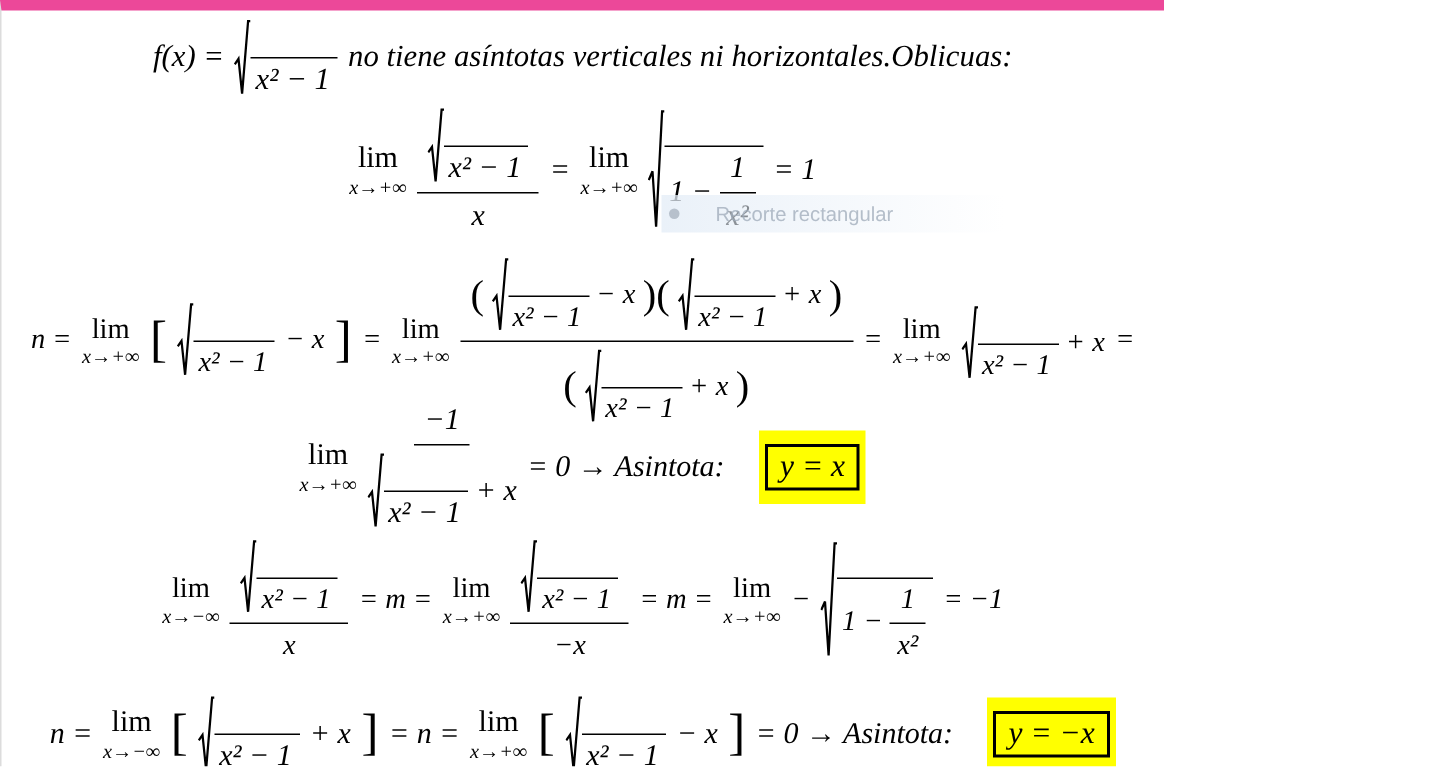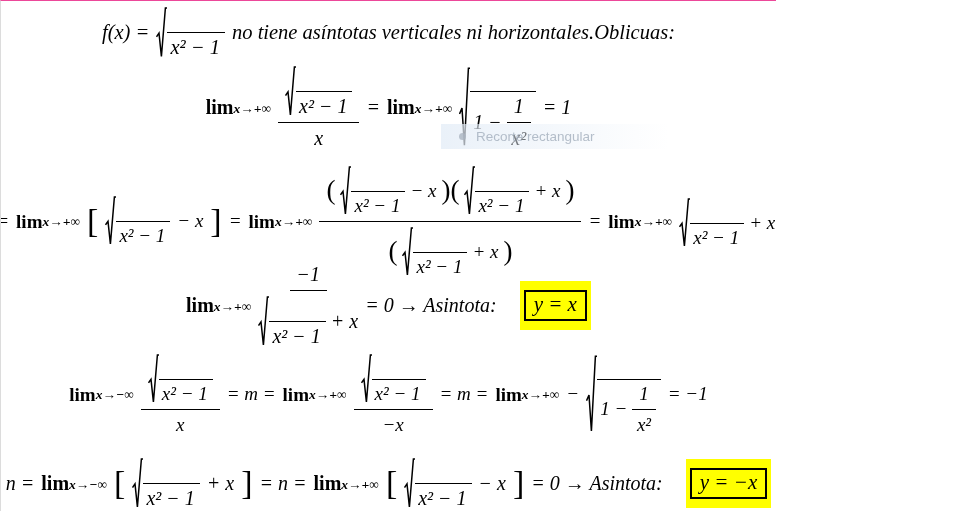--- a/index.html
+++ b/index.html
@@ -1,18 +1,18 @@
 <!DOCTYPE html>
 <html style="--hl: #ffff00; --boxb: #000000;"><head>
 <meta charset="utf-8">
 <style>
   html,body{margin:0;padding:0;background:#fff;}
   .page{
     position:relative;width:776px;height:511px;overflow:hidden;background:#fff;
-    border-top:1px solid #ec4899;border-left:1px solid #dcdcdc;box-sizing:border-box;
+    border-top:7px solid #ec4899;border-left:1px solid #dcdcdc;box-sizing:border-box;
     font-family:"Liberation Serif","DejaVu Serif",serif;font-style:italic;color:#000;
     font-size:20px;
   }
   .ml{position:absolute;left:0;right:0;display:flex;justify-content:center;align-items:center;
       white-space:nowrap;column-gap:7px;line-height:1.15;}
   .ml-title{top:5px;font-size:20.5px;}
   .ml-2{top:64px;}
   .ml-3{top:164px;font-size:19px;}
   .ml-4{top:262px;}
   .ml-5{top:352px;font-size:19px;}
@@ -21,32 +21,32 @@
   
   .fr{display:inline-flex;flex-direction:column;align-items:center;vertical-align:middle;}
   .nu{display:flex;align-items:center;justify-content:center;gap:5px;
       border-bottom:1.7px solid #000;padding:0 7px 4px;}
   .de{display:flex;align-items:center;justify-content:center;gap:5px;padding-top:4px;}
   
   .sq{display:inline-flex;align-items:stretch;}
   .rd{width:11px;flex:0 0 11px;align-self:stretch;height:auto;display:block;}
   .rb{display:flex;align-items:center;gap:5px;border-top:1.7px solid #000;padding:3px 5px 0 3px;margin-top:26px;}
   
-  .li{display:inline-flex;flex-direction:row;align-items:center;line-height:1.02;font-weight:bold;}
+  .li{display:inline-flex;flex-direction:column;align-items:center;line-height:1.02;}
   .lw{font-style:normal;}
   .ls{font-size:13.5px;margin-top:2px;}
   
   .br{font-style:normal;font-size:34px;line-height:0.95;font-weight:400;}
   .pr{font-style:normal;font-size:27px;line-height:0.95;}
   
   .hl{background:var(--hl,#ffff00);padding:9px 4px;display:inline-block;margin-left:16px;}
   .ab{display:inline-block;border:2.2px solid var(--boxb,#000);padding:0 8px 2px;font-size:21px;}
   
   .watermark{position:absolute;left:440px;top:123px;width:228px;height:25px;
-    display:flex;align-items:center;gap:10px;padding-left:18px;box-sizing:border-box;
+    display:flex;align-items:center;gap:24px;padding-left:5px;box-sizing:border-box;
     background:linear-gradient(to right, rgba(228,237,247,0.78), rgba(228,237,247,0));
     color:rgba(158,169,184,0.75);
     font-family:"Liberation Sans","DejaVu Sans",sans-serif;font-style:normal;font-size:13.5px;
     pointer-events:none;z-index:5;}
   .wm-dot{width:7px;height:7px;border-radius:50%;background:rgba(170,180,193,0.8);flex:0 0 7px;}
 </style>
 </head>
 <body>
 
 <div class="page">

